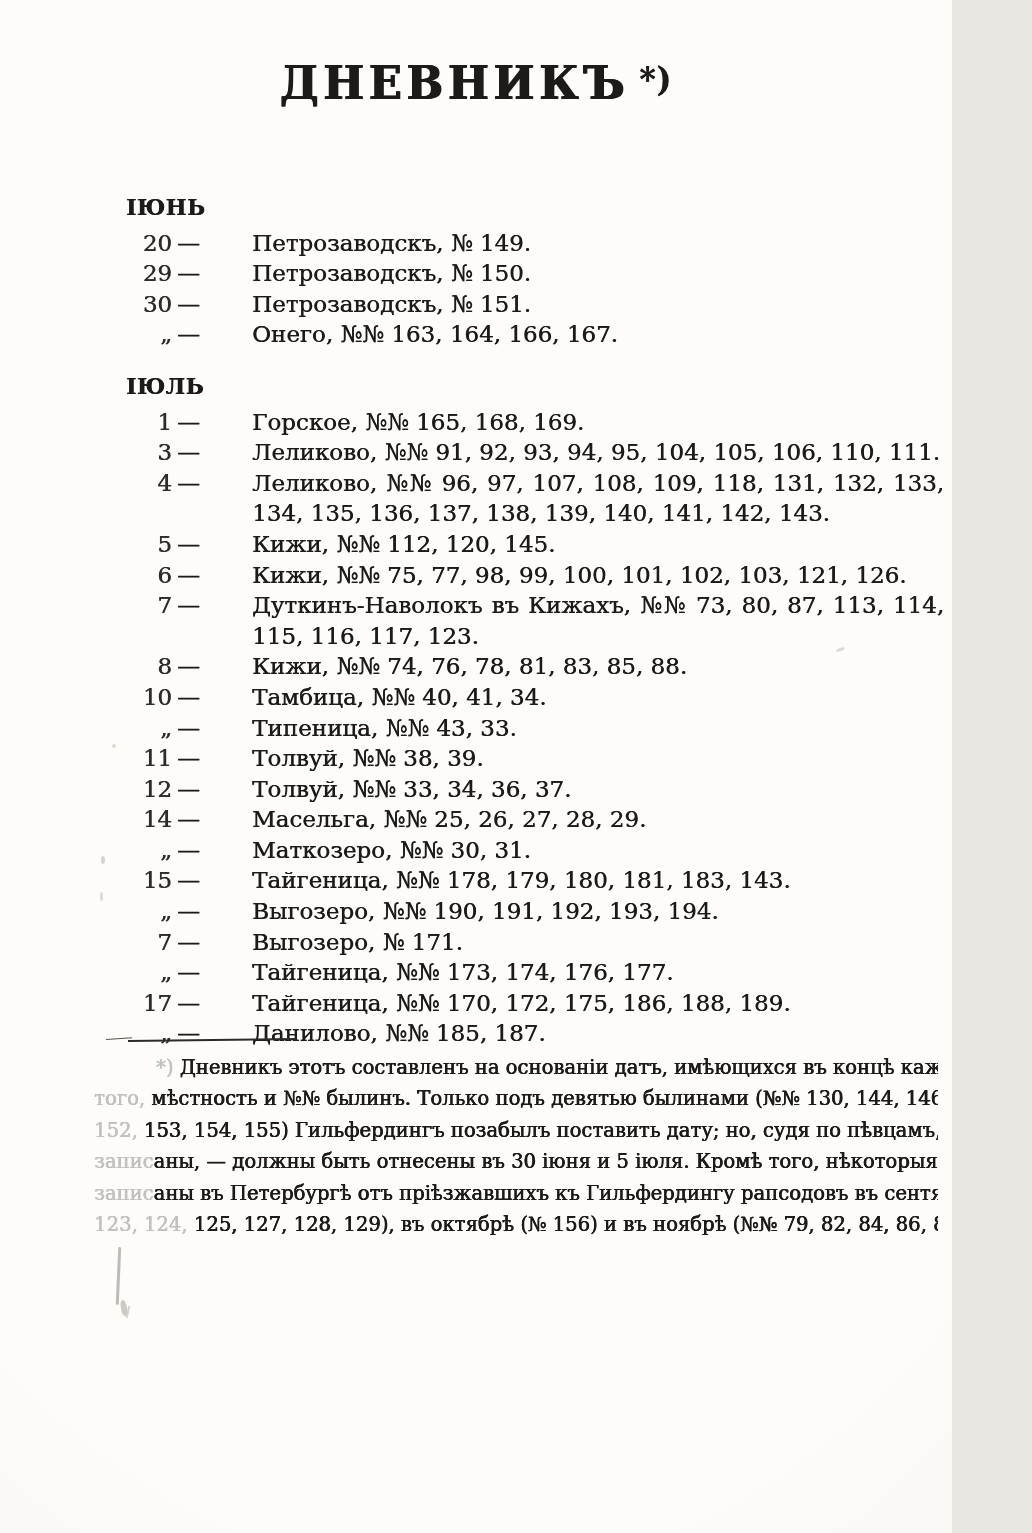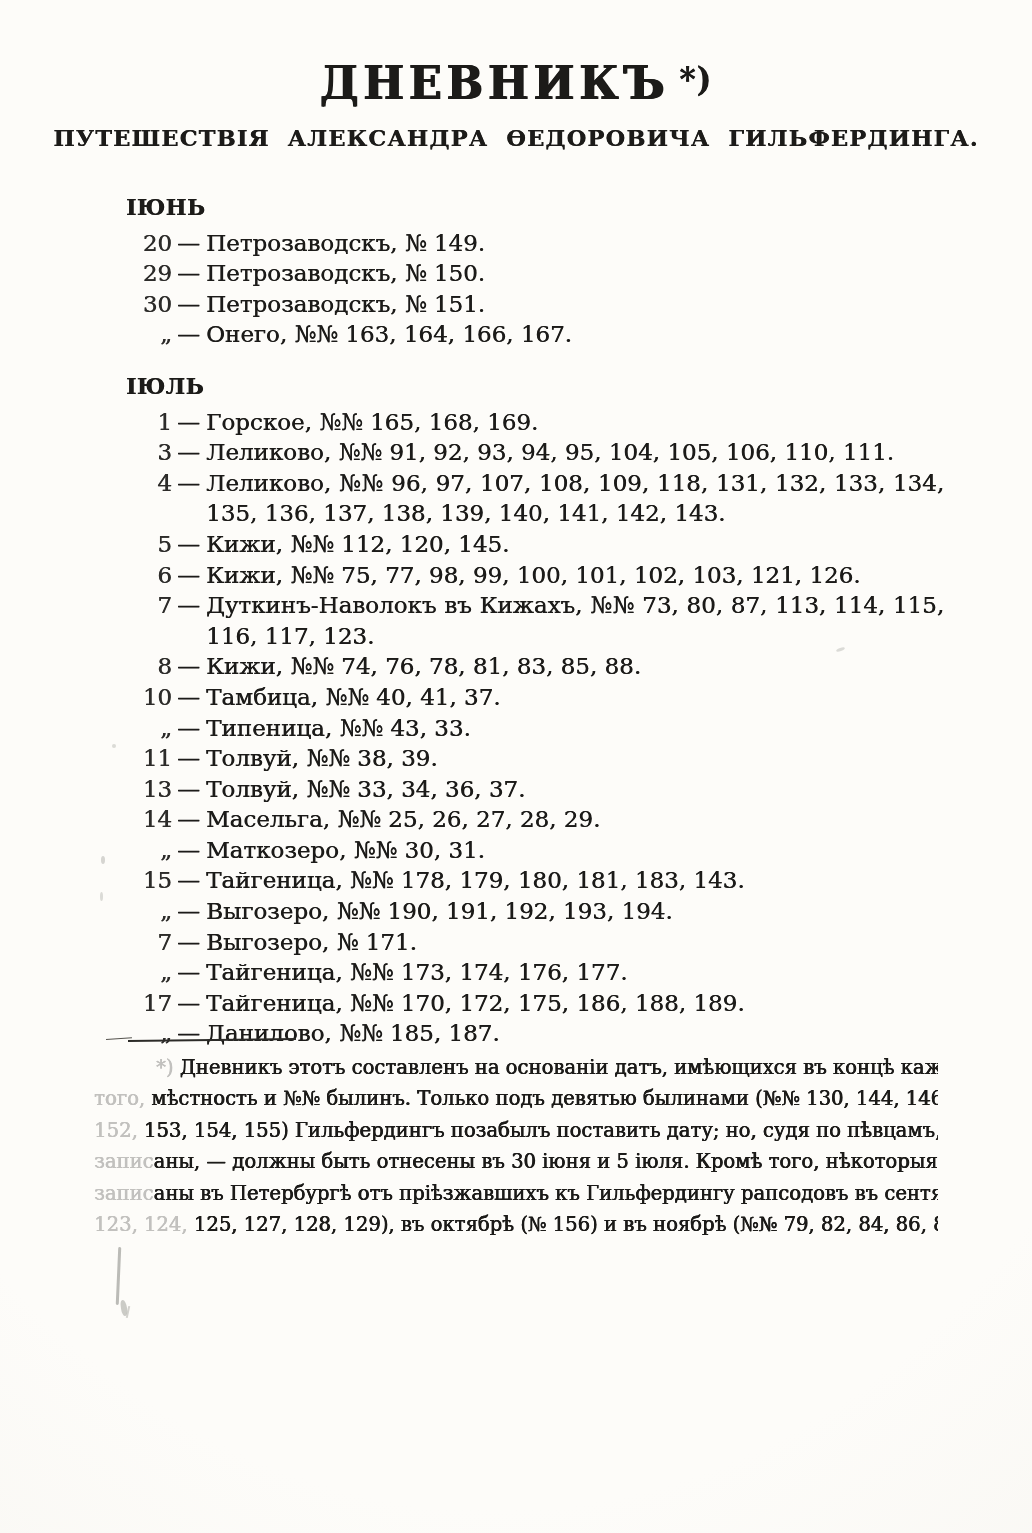--- a/index.html
+++ b/index.html
@@ -2,21 +2,21 @@
 <html><head>
 <meta charset="utf-8">
 <style>
   html,body { margin:0; padding:0; }
   body {
     width:1032px; height:1533px;
     font-family:"DejaVu Serif", serif;
     background:#e9e7e2;
   }
   .page {
-    position:relative; width:1032px; height:1533px; overflow:hidden;
+    position:relative; width:952px; height:1533px; overflow:hidden;
     background: radial-gradient(ellipse 130% 110% at 48% 38%, #fdfcf9 55%, #f6f4ef 88%, #efede7 100%);
     color:#1c1b19;
   }
   
   .doc-title {
     position:absolute; top:58px; left:0; width:100%;
     text-align:center;
     font-size:43px; font-weight:bold; letter-spacing:5px;
     transform:scaleY(1.08);
     text-shadow: 1.1px 0 0 currentColor, -0.4px 0 0 currentColor;
@@ -43,21 +43,21 @@
   }
   .month-header {
     font-weight:bold; font-size:22px; letter-spacing:0.5px;
     margin:0 0 5px -4px;
     transform:scaleY(1.05); transform-origin:left bottom;
   }
   section + section .month-header { margin-top:21px; }
   .entry { display:flex; align-items:baseline;justify-content:flex-end; }
   .entry .day { flex:none; width:42px; text-align:right; opacity:0.92; }
   .entry .dash { flex:none; padding:0 6px 0 5px; }
-  .entry .etext { flex:1; min-width:0; text-align:justify; }
+  .entry .etext { flex:1; min-width:0; text-align:justify;margin-left:46px; }
   
   .fn-rule {
     position:absolute; top:1039px; left:128px; width:168px; height:0;
     border-top:2.6px solid #2c2b28;
     transform:rotate(-0.7deg);
   }
   .fn-rule:before {
     content:""; position:absolute; left:-22px; top:-4px; width:26px; height:0;
     border-top:1.6px solid #55534e; transform:rotate(-3deg);
   }
@@ -86,21 +86,20 @@
   .speck-3 { left:112px; top:744px; width:4px; height:4px; background:#8d8d88; opacity:0.3; border-radius:50%; }
   .speck-4 { left:836px; top:648px; width:9px; height:3px; background:#8d8d88; opacity:0.3; border-radius:50%; transform:rotate(-20deg); }
 </style>
 </head>
 <body>
 
 <div class="page">
 
   <div class="doc-title"><span>ДНЕВНИКЪ</span><span class="note">*)</span></div>
 
-  <div class="doc-subtitle">ПУТЕШЕСТВІЯ АЛЕКСАНДРА ѲЕДОРОВИЧА ГИЛЬФЕРДИНГА.</div>
 
   <div class="content">
       <section>
         <div class="month-header">ІЮНЬ</div>
         <div class="entry">
           <span class="day">20</span>
           <span class="dash">—</span>
           <span class="etext">Петрозаводскъ, № 149.</span>
         </div>
         <div class="entry">
@@ -152,34 +151,34 @@
           <span class="etext">Дуткинъ-Наволокъ въ Кижахъ, №№ 73, 80, 87, 113, 114, 115, 116, 117, 123.</span>
         </div>
         <div class="entry">
           <span class="day">8</span>
           <span class="dash">—</span>
           <span class="etext">Кижи, №№ 74, 76, 78, 81, 83, 85, 88.</span>
         </div>
         <div class="entry">
           <span class="day">10</span>
           <span class="dash">—</span>
-          <span class="etext">Тамбица, №№ 40, 41, 37.</span>
+          <span class="etext">Тамбица, №№ 40, 41, 34.</span>
         </div>
         <div class="entry">
           <span class="day">„</span>
           <span class="dash">—</span>
           <span class="etext">Типеница, №№ 43, 33.</span>
         </div>
         <div class="entry">
           <span class="day">11</span>
           <span class="dash">—</span>
           <span class="etext">Толвуй, №№ 38, 39.</span>
         </div>
         <div class="entry">
-          <span class="day">13</span>
+          <span class="day">12</span>
           <span class="dash">—</span>
           <span class="etext">Толвуй, №№ 33, 34, 36, 37.</span>
         </div>
         <div class="entry">
           <span class="day">14</span>
           <span class="dash">—</span>
           <span class="etext">Масельга, №№ 25, 26, 27, 28, 29.</span>
         </div>
         <div class="entry">
           <span class="day">„</span>

